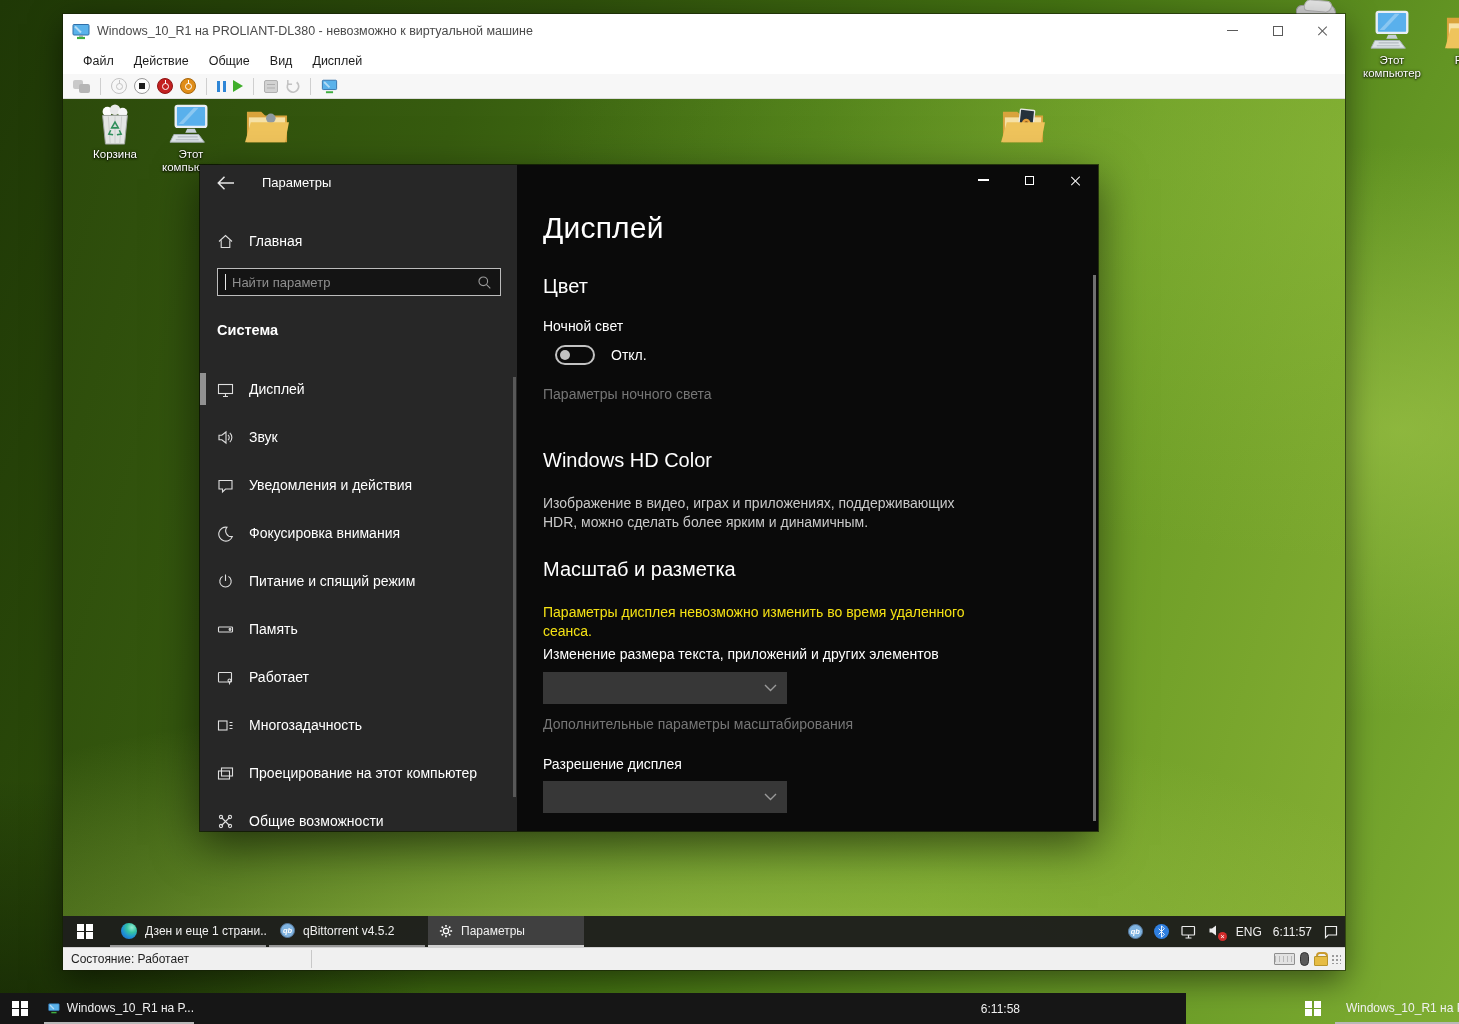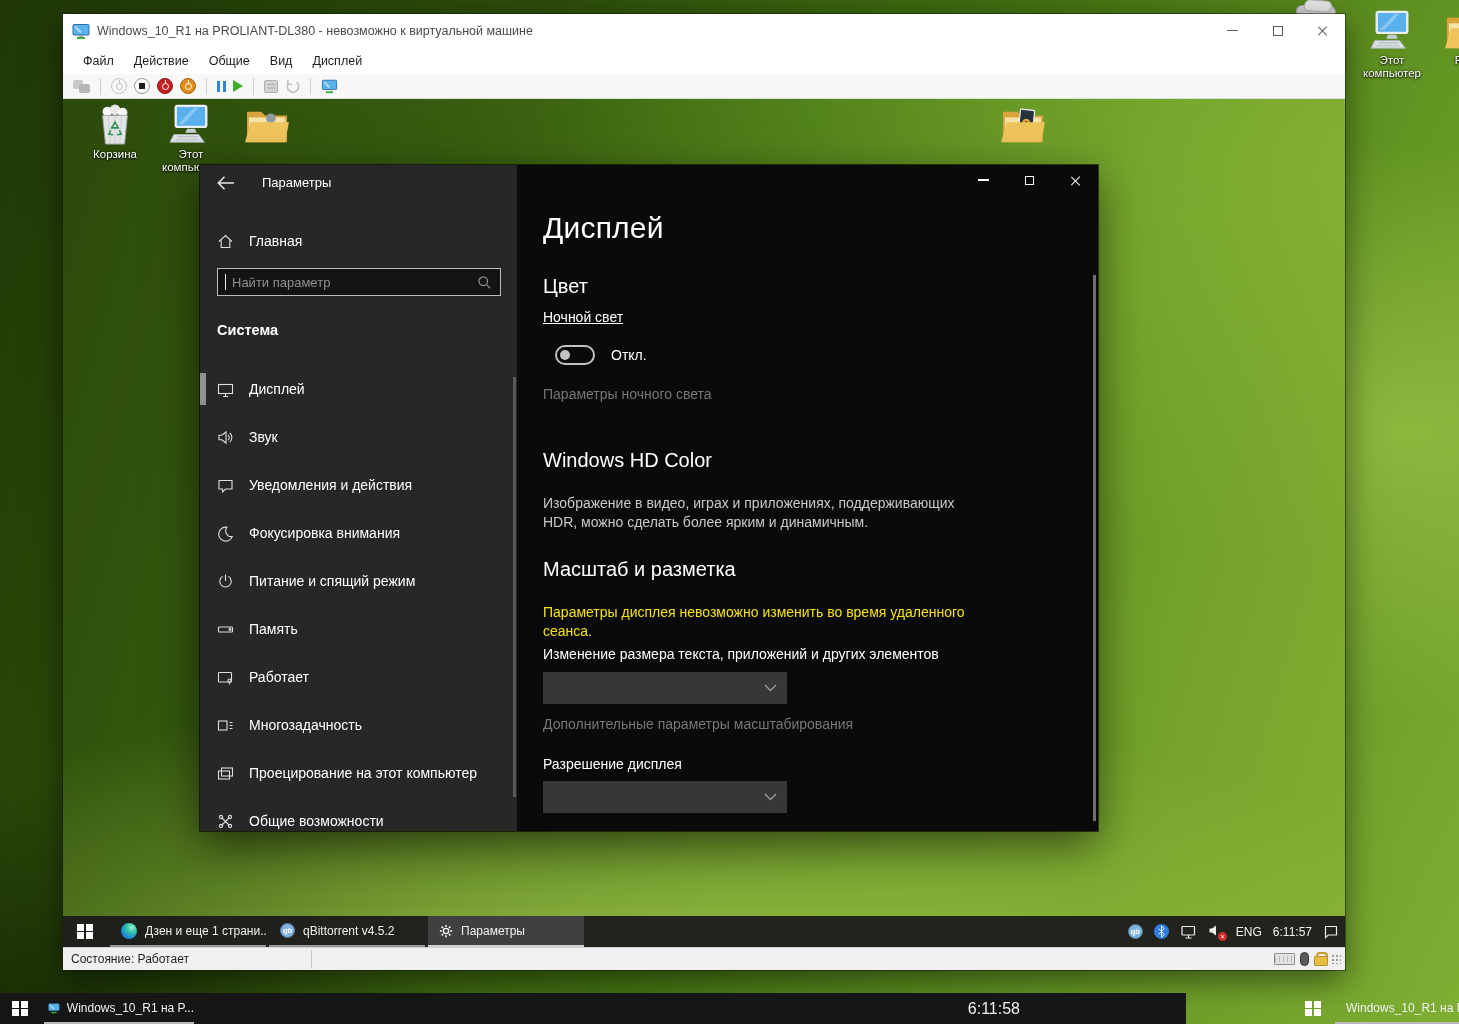--- a/index.html
+++ b/index.html
@@ -123,21 +123,21 @@
 .kbd-ic { width:21px; height:12px; background:#e2e2e2; border:1px solid #8f8f8f; border-radius:1px; background-image:repeating-linear-gradient(90deg,#b9b9b9 0 1px,transparent 1px 4px); background-size:100% 60%; background-position:0 2px; background-repeat:no-repeat; }
 .mouse-ic { width:9px; height:14px; background:#5a5a5a; border:1px solid #333; border-radius:4.5px; }
 .lock-ic { position:relative; width:12px; height:14px; }
 .lock-ic::before { content:""; position:absolute; left:2px; top:0; width:8px; height:7px; border:2px solid #c89a2e; border-bottom:none; border-radius:4px 4px 0 0; }
 .lock-ic::after { content:""; position:absolute; left:0; bottom:0; width:12px; height:8px; background:#e6bc43; border:1px solid #b8952c; border-radius:1px; }
 .grip { width:10px; height:10px; background-image:radial-gradient(#9a9a9a 1px, transparent 1.3px); background-size:4px 4px; }
 
 
 #host-taskbar { left:0; top:993px; width:1186px; height:31px; background:#161616; color:#f0f0f0; }
 .htask { position:absolute; top:0; height:31px; display:flex; align-items:center; gap:7px; padding-left:4px; font-size:12px; white-space:nowrap; overflow:hidden; border-bottom:2px solid #b8b8b8; }
-#host-clock { position:absolute; right:166px; top:0; height:31px; display:flex; align-items:center; font-size:16px; }
+#host-clock { position:absolute; right:166px; top:0; height:31px; display:flex; align-items:center; font-size:12px; }
 </style>
 </head>
 <body>
 
 <div class="dicon" style="left:1352px; top:10px;">
   <svg width="46" height="42" viewBox="0 0 48 44">
     <rect x="8" y="2" width="32" height="22" rx="2" fill="#59b0ec" stroke="#e9eff5" stroke-width="2.5"></rect>
     <path d="M11 21 L27 4 h5 L16 21 z" fill="rgba(255,255,255,.3)"></path>
     <path d="M20 26 h8 l2 4 h-12 z" fill="#c7d0d6"></path>
     <path d="M6 32 h26 l6 8 H2 z" fill="#dde3e7" stroke="#aab3b9" stroke-width="1"></path>
@@ -387,21 +387,21 @@
           <div class="capbtn">
               <i class="maxbox" style="width:9px;height:9px;"></i>
             </div>
           <div class="capbtn">
               <i class="xglyph" style="width:11px;height:11px;"></i>
             </div>
         </div>
 
         <div class="h1">Дисплей</div>
         <div class="h2" style="top:110px;">Цвет</div>
-        <div class="t14" style="top:144px;text-decoration:underline;">Ночной свет</div>
+        <div class="t14" style="top:153px;">Ночной свет</div>
 
         <div class="toggle-row">
           <div class="toggle">
               <i class="knob"></i>
             </div>
           <span style="font-size:14px;">Откл.</span>
         </div>
 
         <div class="t14 gray" style="top:221px;">Параметры ночного света</div>
 

